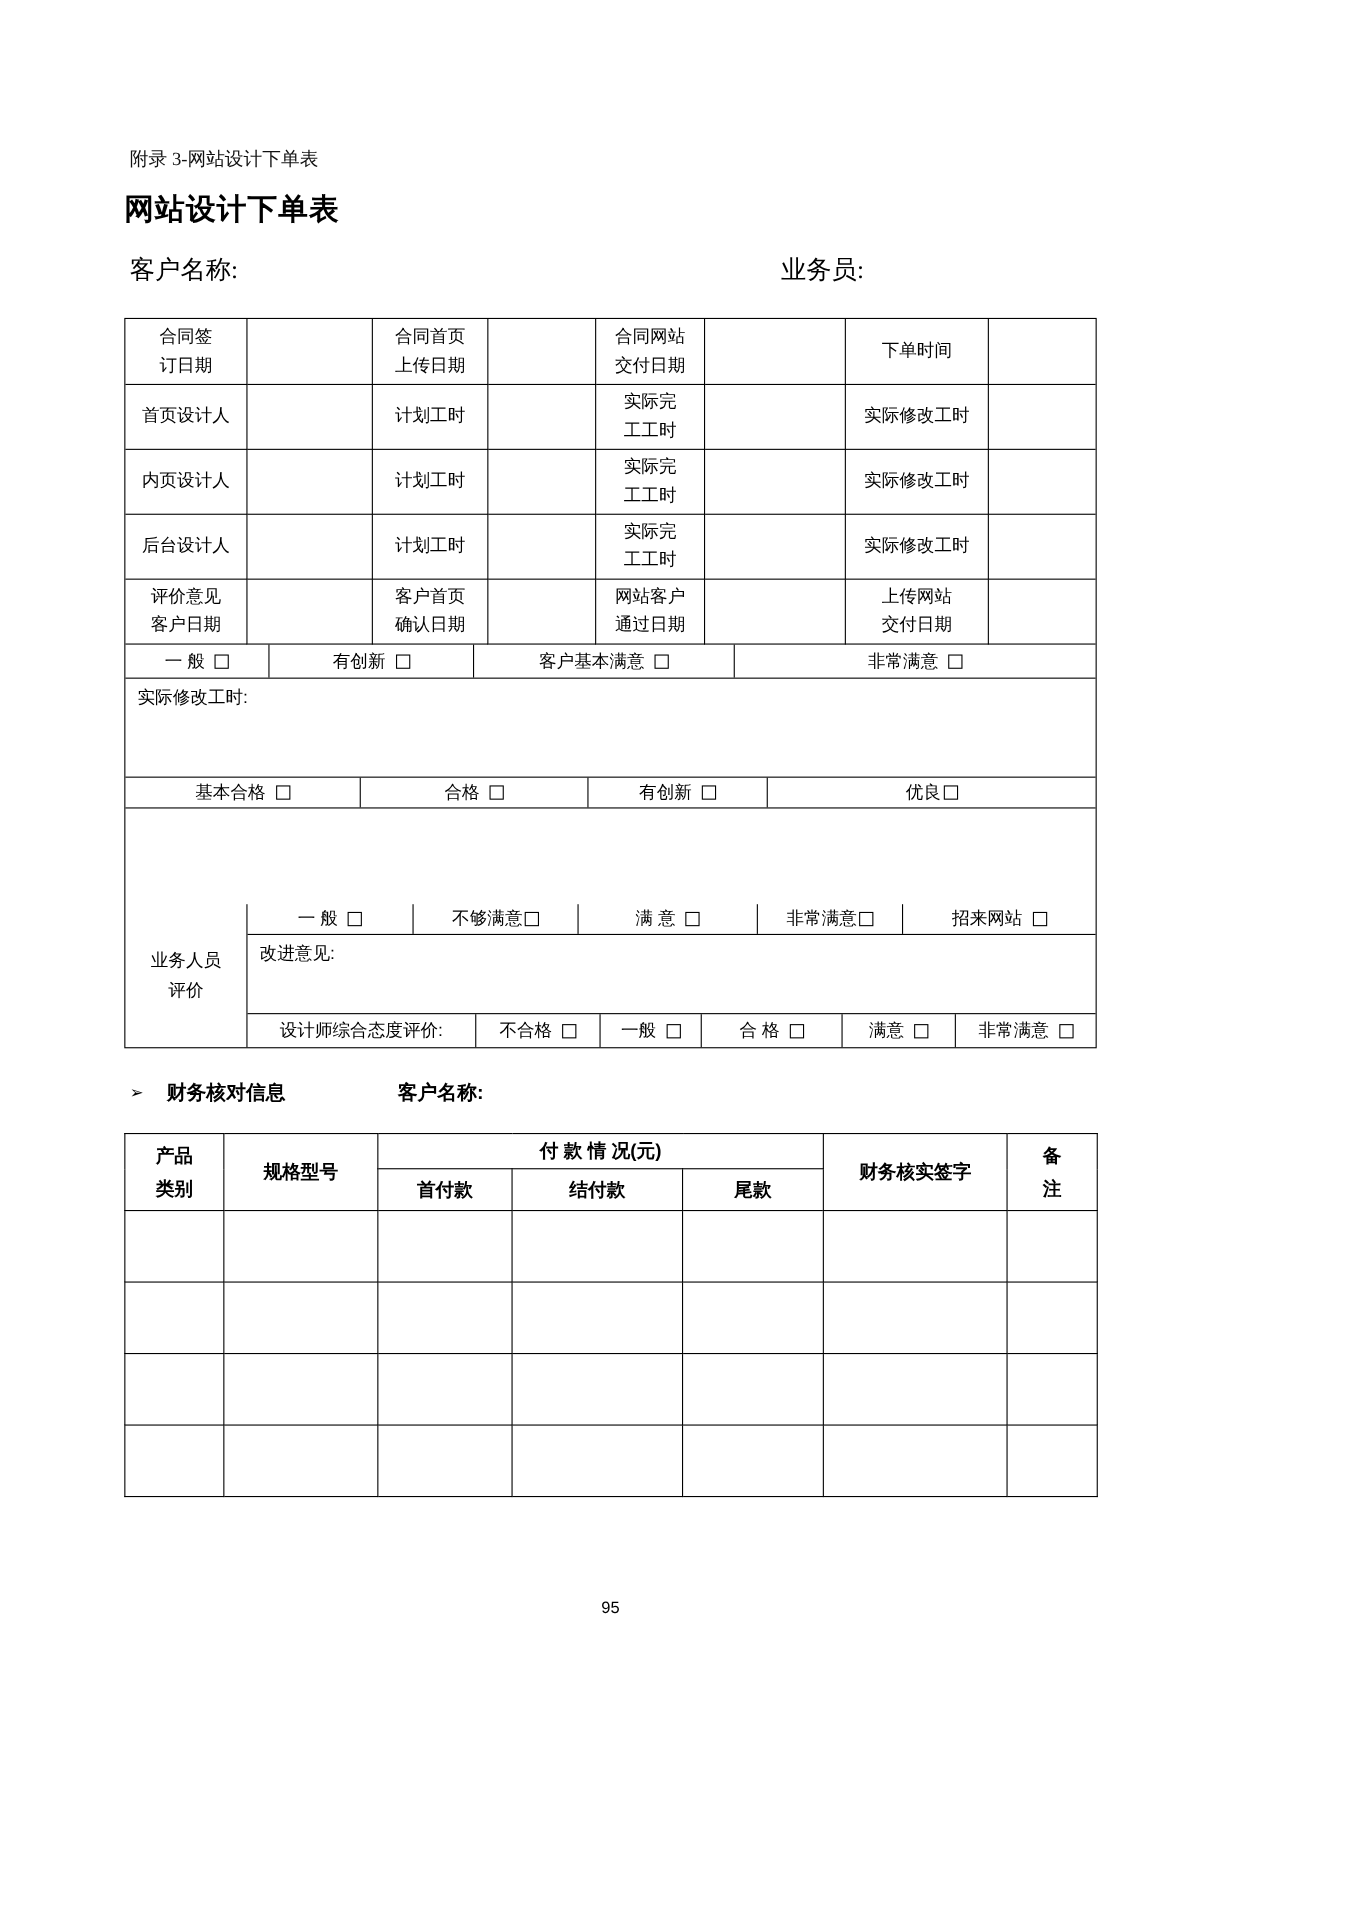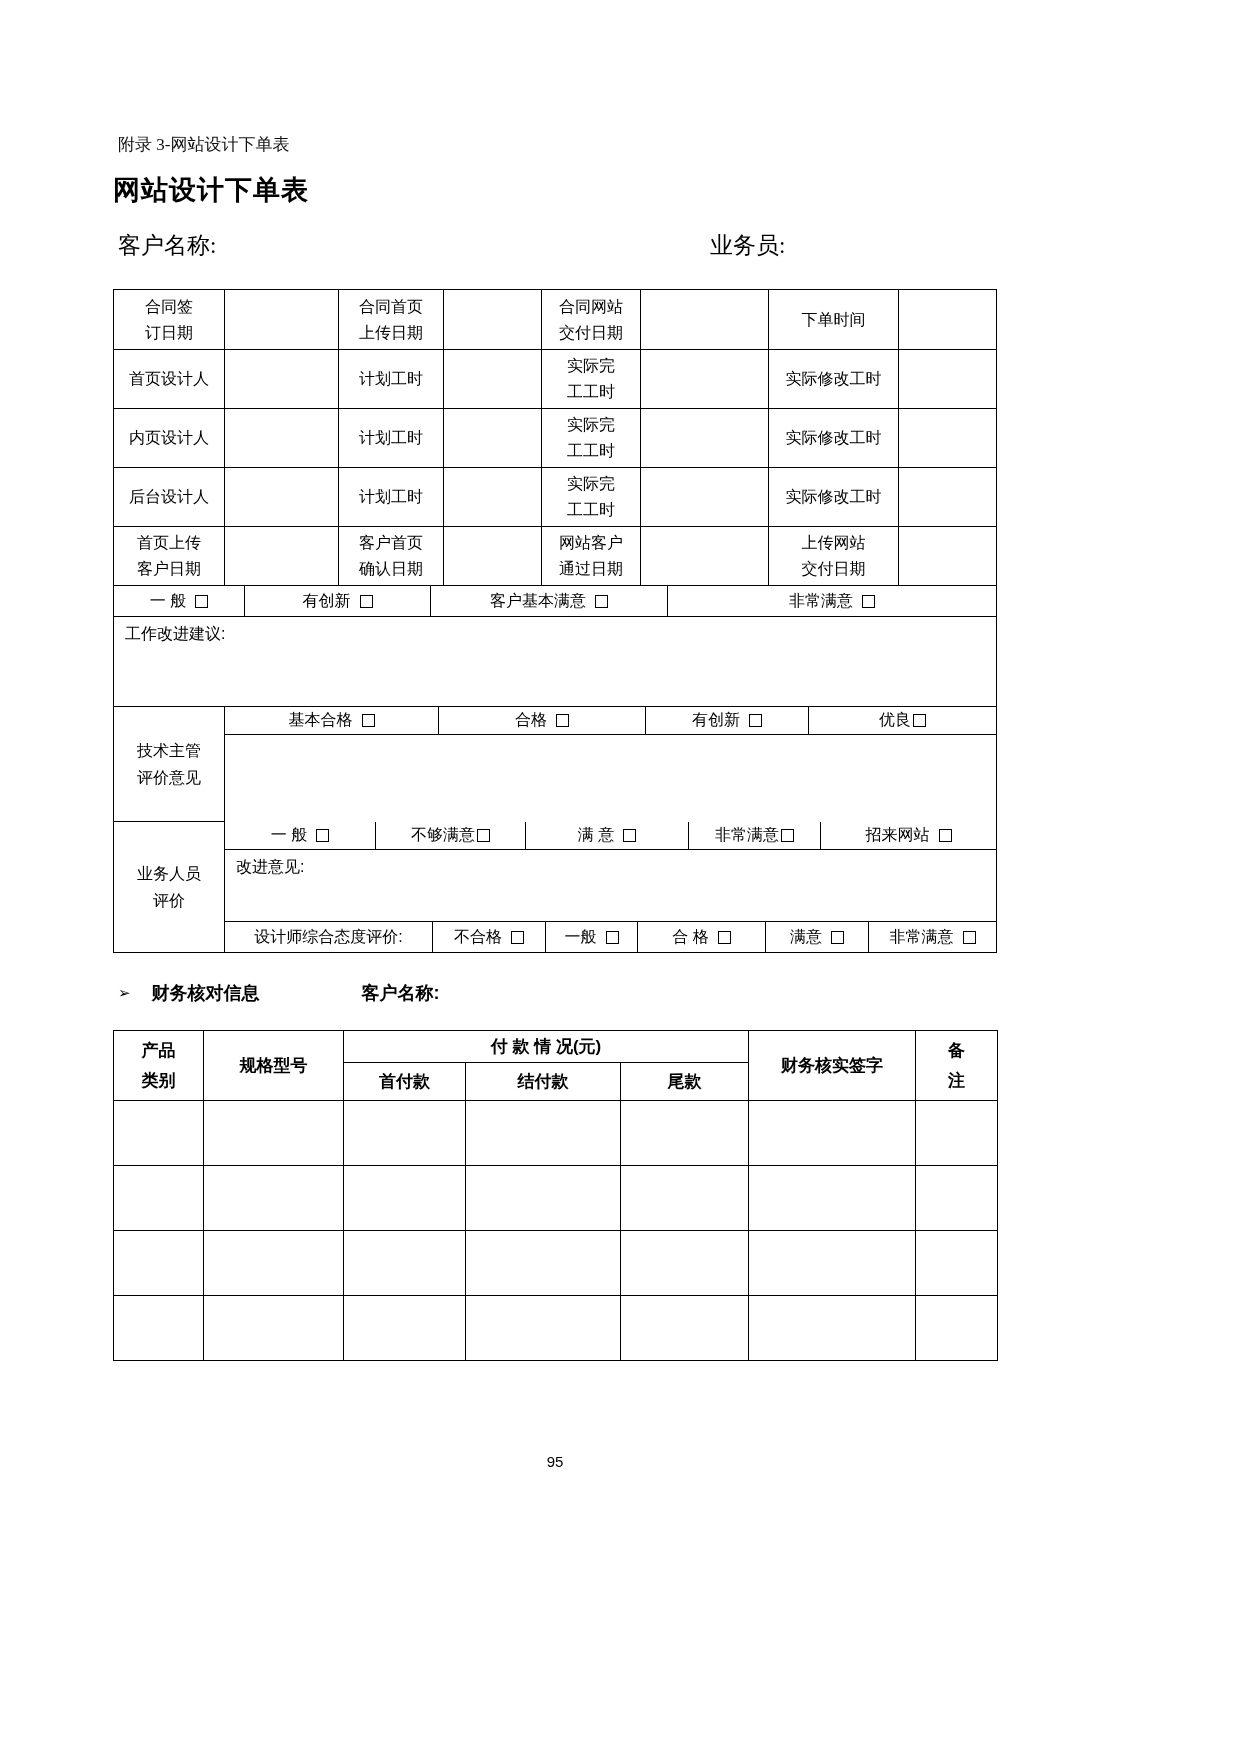--- a/index.html
+++ b/index.html
@@ -115,21 +115,21 @@
     <div class="cell" style="width:105px">计划工时</div>
     <div class="cell" style="width:98px"></div>
     <div class="cell" style="width:99px">实际完
 工工时</div>
     <div class="cell" style="width:128px"></div>
     <div class="cell" style="width:130px">实际修改工时</div>
     <div class="cell grow"></div>
   </div>
 
   <div class="mrow" style="height:59px">
-    <div class="cell" style="width:111px">首页上传
+    <div class="cell" style="width:111px">评价意见
 客户日期</div>
     <div class="cell" style="width:114px"></div>
     <div class="cell" style="width:105px">客户首页
 确认日期</div>
     <div class="cell" style="width:98px"></div>
     <div class="cell" style="width:99px">网站客户
 通过日期</div>
     <div class="cell" style="width:128px"></div>
     <div class="cell" style="width:130px">上传网站
 交付日期</div>
@@ -137,27 +137,25 @@
   </div>
 
   <div class="mrow" style="height:121px">
     <div class="eval-right">
       <div class="optrow" style="height:31px">
         <div class="opt" style="width:131px"><span>一 般</span><span class="cb"></span></div>
         <div class="opt" style="width:186px"><span>有创新</span><span class="cb"></span></div>
         <div class="opt" style="width:237px"><span>客户基本满意</span><span class="cb"></span></div>
         <div class="opt grow"><span>非常满意</span><span class="cb"></span></div>
       </div>
-      <div class="sugg">工作改进建议:</div>
+      <div class="sugg">实际修改工时:</div>
     </div>
   </div>
 
   <div class="mrow" style="height:115px">
-    <div class="eval-left">技术主管
-评价意见</div>
     <div class="eval-right">
       <div class="optrow" style="height:28px">
         <div class="opt" style="width:214px"><span>基本合格</span><span class="cb"></span></div>
         <div class="opt" style="width:207px"><span>合格</span><span class="cb"></span></div>
         <div class="opt" style="width:163px"><span>有创新</span><span class="cb"></span></div>
         <div class="opt grow"><span>优良</span><span class="cb" style="margin-left:2px"></span></div>
       </div>
     </div>
   </div>
 

